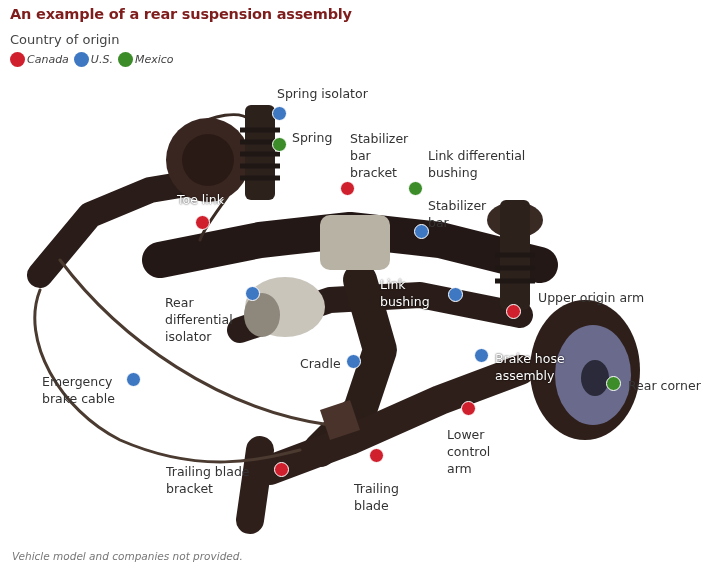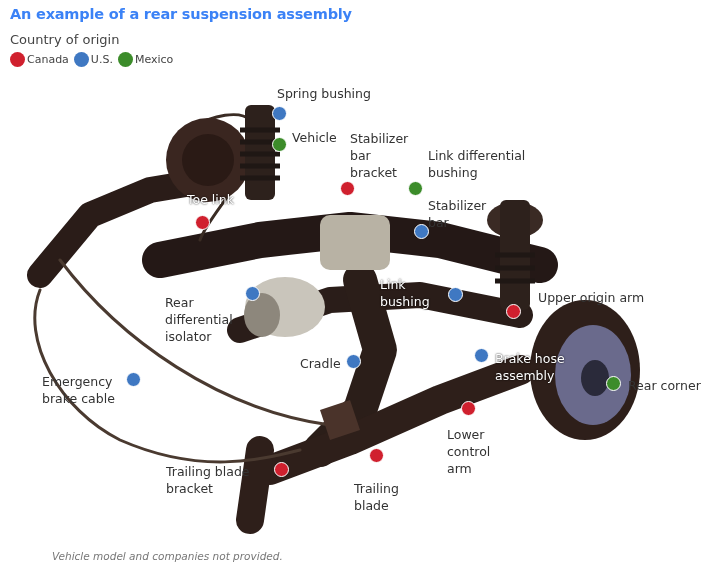--- a/index.html
+++ b/index.html
@@ -1,27 +1,27 @@
 <!DOCTYPE html>
 <html><head>
 <meta charset="utf-8">
 <style>
   html, body { margin:0; padding:0; background:#ffffff; }
   body { width:723px; height:572px; position:relative; overflow:hidden;
          font-family:"DejaVu Sans", "Liberation Sans", sans-serif; color:#333; }
-  .title { position:absolute; left:10px; top:6px; font-size:14.5px; font-weight:bold; color:#3b82f6; letter-spacing:-0.2px; }
+  .title { position:absolute; left:10px; top:6px; font-size:14.5px; font-weight:bold; color:#7f1d1d; letter-spacing:-0.2px; }
   .legend-title { position:absolute; left:10px; top:32px; font-size:13px; color:#444; }
   .legend { position:absolute; left:10px; top:52px; display:flex; align-items:center; font-size:11px; color:#444; }
-  .legend .item { display:flex; align-items:center; margin-right:5px; }
+  .legend .item { display:flex; align-items:center; margin-right:5px;font-style:italic; }
   .legend .sw { width:15px; height:15px; border-radius:50%; margin-right:2px; }
   .photo { position:absolute; left:0; top:80px; width:723px; height:460px; }
   .dot { position:absolute; width:15px; height:15px; border-radius:50%; border:1.5px solid #fff; box-sizing:border-box; }
   .lbl { position:absolute; font-size:12.5px; line-height:17px; color:#333; white-space:pre; }
   .lbl.light { color:#fff; text-shadow:0 0 2px #000; }
-  .note { position:absolute; left:12px; top:550px; font-size:10.5px; font-style:italic; color:#777;margin-left:40px; }
+  .note { position:absolute; left:12px; top:550px; font-size:10.5px; font-style:italic; color:#777; }
 </style>
 </head>
 <body>
 
 <div class="title">An example of a rear suspension assembly</div>
 <div class="legend-title">Country of origin</div>
 <div class="legend">
   <div class="item">
     <span class="sw" style="background:#d0202e"></span>
     <span>Canada</span>
@@ -71,36 +71,36 @@
   <ellipse cx="585" cy="290" rx="55" ry="70" fill="#2e1f1a"></ellipse>
   <ellipse cx="593" cy="295" rx="38" ry="50" fill="#6a6a8c"></ellipse>
   <ellipse cx="595" cy="298" rx="14" ry="18" fill="#2a2a3a"></ellipse>
 
   <path d="M320 330 L350 320 L360 350 L330 360 Z" fill="#4a332a"></path>
 </svg>
 
 <div>
 
   <span class="dot" style="left:272px;top:106px;background:#3f78c2"></span>
-  <span class="lbl" style="left:277px;top:85px">Spring bushing</span>
+  <span class="lbl" style="left:277px;top:85px">Spring isolator</span>
 
   <span class="dot" style="left:272px;top:137px;background:#3c8c2a"></span>
-  <span class="lbl" style="left:292px;top:129px">Vehicle</span>
+  <span class="lbl" style="left:292px;top:129px">Spring</span>
 
   <span class="dot" style="left:340px;top:181px;background:#d0202e"></span>
   <span class="lbl" style="left:350px;top:130px">Stabilizer
 bar
 bracket</span>
 
   <span class="dot" style="left:408px;top:181px;background:#3c8c2a"></span>
   <span class="lbl" style="left:428px;top:147px">Link differential
 bushing</span>
 
   <span class="dot" style="left:195px;top:215px;background:#d0202e"></span>
-  <span class="lbl light" style="left:187px;top:191px">Toe link</span>
+  <span class="lbl light" style="left:177px;top:191px">Toe link</span>
 
   <span class="dot" style="left:414px;top:224px;background:#3f78c2"></span>
   <span class="lbl" style="left:428px;top:197px">Stabilizer
 bar</span>
 
   <span class="dot" style="left:245px;top:286px;background:#3f78c2"></span>
   <span class="lbl" style="left:165px;top:294px">Rear
 differential
 isolator</span>
 

